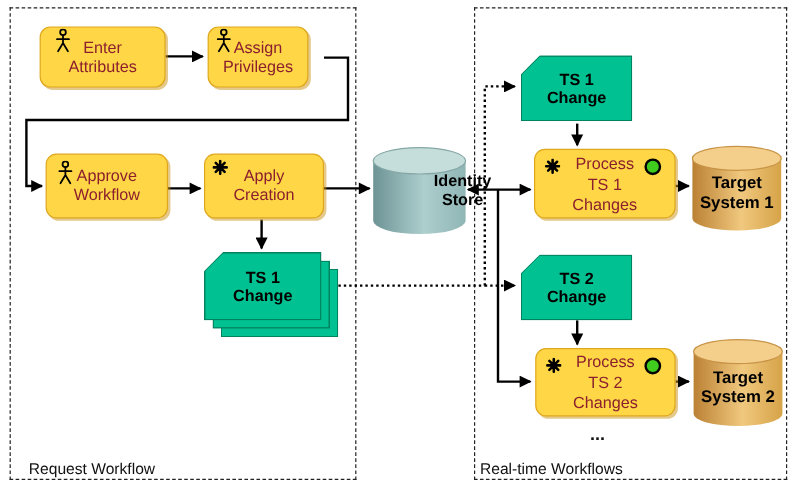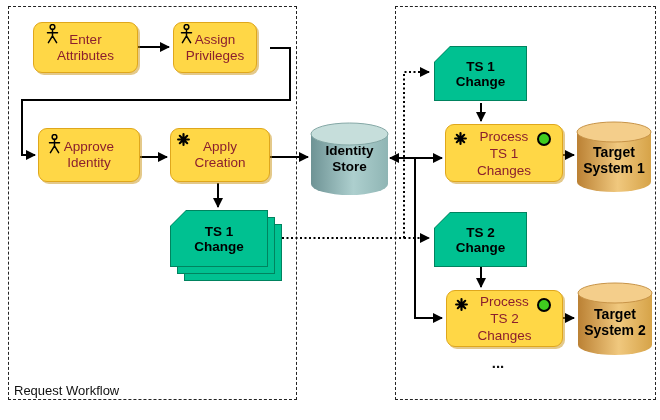--- a/index.html
+++ b/index.html
@@ -25,21 +25,22 @@
        border:2px solid #000;border-radius:50%;}
   .ellipsis{position:absolute;z-index:2;font-weight:bold;font-size:15px;color:#111;text-align:center;}
 </style>
 </head>
 <body>
 
 <div id="stage">
 
   <div class="wf" style="left:8px;top:6px;width:287px;height:392px;"></div>
   <div class="wf" style="left:395px;top:6px;width:259px;height:392px;"></div>
-  <div class="wf-label" style="left:12px;top:383px;">Request Workflow</div>
+  <div class="wf-label" style="left:22px;top:383px;">Request Workflow</div>
+  <div class="wf-label" style="left:398px;top:383px;">Real-time Workflows</div>
   <div class="ellipsis" style="left:476px;top:354px;width:44px;">...</div>
 
   <svg id="connectors" width="660" height="420">
     <defs>
       <marker id="ah" viewBox="0 0 10 10" refX="9" refY="5" markerWidth="12" markerHeight="10" orient="auto-start-reverse" markerUnits="userSpaceOnUse">
         <path d="M0,0 L10,5 L0,10 Z" fill="#000"></path>
       </marker>
       <linearGradient id="gTeal" x1="0" y1="0" x2="1" y2="0">
         <stop offset="0" stop-color="#6E9395"></stop>
           <stop offset="0.55" stop-color="#ADCFCE"></stop>
@@ -106,21 +107,21 @@
   </div>
 
   <div class="node task" style="left:38px;top:128px;width:102px;height:54px;">
     <span class="icon" style="left:9px;top:5px;">
       <svg viewBox="0 0 14 23" width="13" height="21">
           <circle cx="7" cy="3.2" r="2.6" fill="none" stroke="#000" stroke-width="1.6"></circle>
           <path d="M7 6 V13 M1.5 9.5 H12.5 M7 13 L2.5 20.5 M7 13 L11.5 20.5" stroke="#000" stroke-width="1.6" stroke-linecap="round" fill="none"></path>
         </svg>
     </span>
     <div class="lbl">Approve
-Identity</div>
+Workflow</div>
   </div>
 
   <div class="node task" style="left:170px;top:128px;width:100px;height:54px;text-decoration:underline;">
     <span class="icon" style="left:6px;top:4px;">
       <svg viewBox="0 0 14 14" width="13" height="13">
           <g stroke="#000" stroke-width="2.3" stroke-linecap="round">
             <path d="M7 1.2 V12.8 M1.2 7 H12.8 M3 3 L11 11 M11 3 L3 11"></path>
           </g>
         </svg>
     </span>
@@ -128,21 +129,21 @@
 Creation</div>
   </div>
 
   <div class="node event" style="left:184px;top:224px;width:98px;height:57px;"></div>
   <div class="node event" style="left:177px;top:217px;width:98px;height:57px;"></div>
   <div class="node event" style="left:170px;top:210px;width:98px;height:57px;">
     <div class="lbl">TS 1
 Change</div>
   </div>
 
-  <div class="cyl-label" style="left:311px;top:137px;width:77px;height:44px;font-size:13.5px;">Identity
+  <div class="cyl-label" style="left:311px;top:137px;width:77px;height:44px;font-size:13.5px;padding-left:36px;">Identity
 Store</div>
 
   <div class="node event" style="left:434px;top:46px;width:93px;height:55px;">
     <div class="lbl">TS 1
 Change</div>
   </div>
 
   <div class="node task" style="left:445px;top:124px;width:118px;height:58px;">
     <span class="icon" style="left:8px;top:7px;">
       <svg viewBox="0 0 14 14" width="13" height="13">

